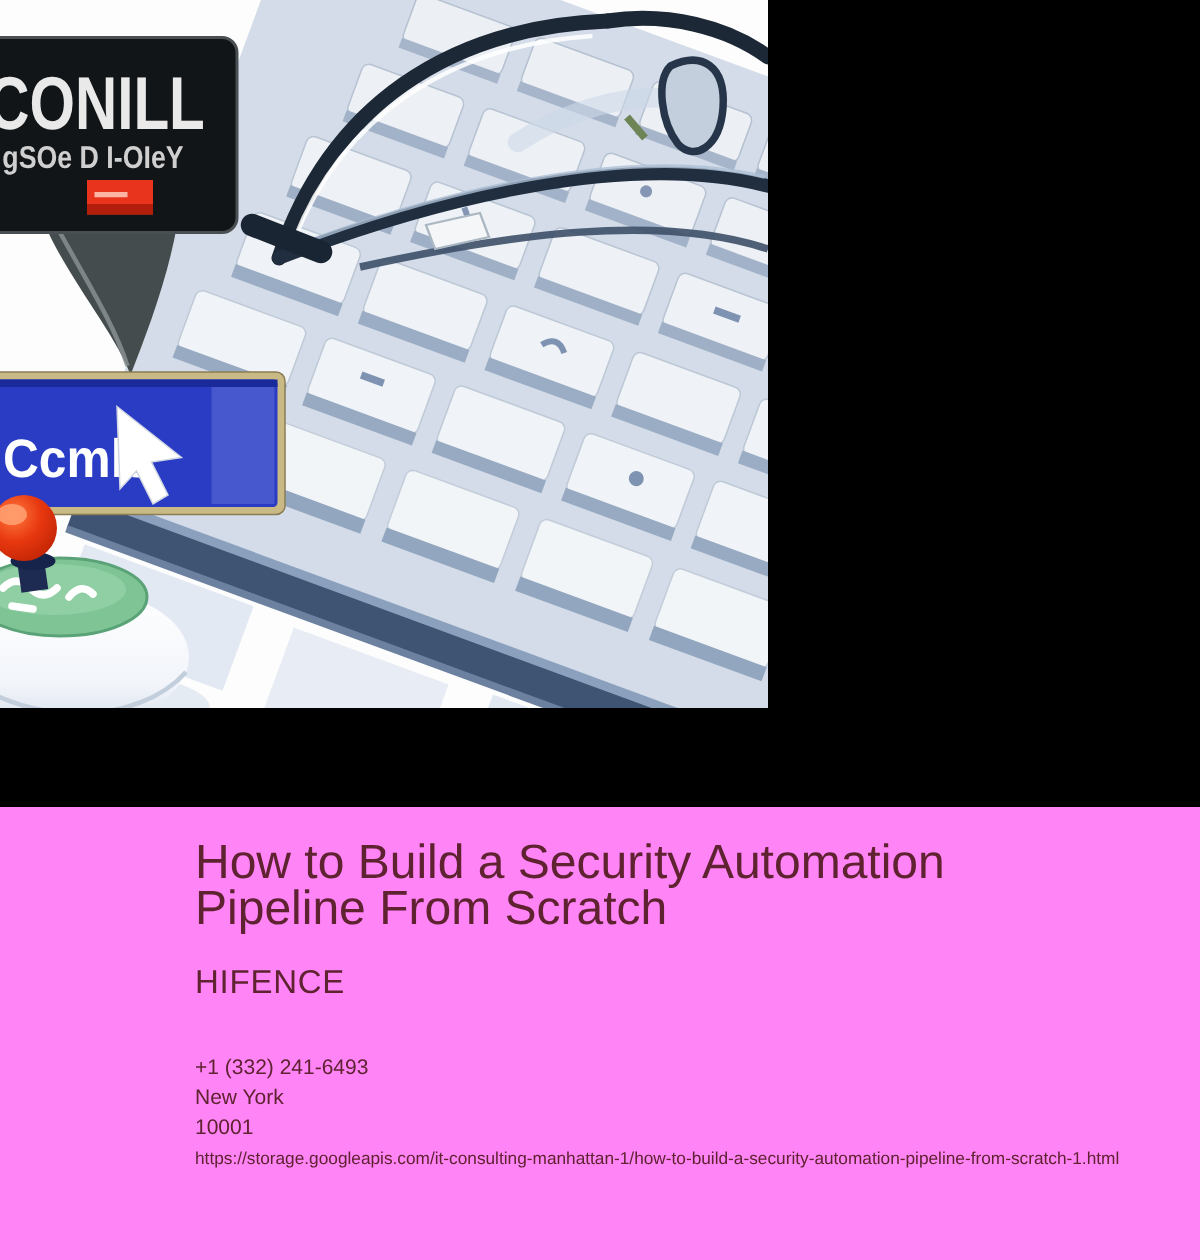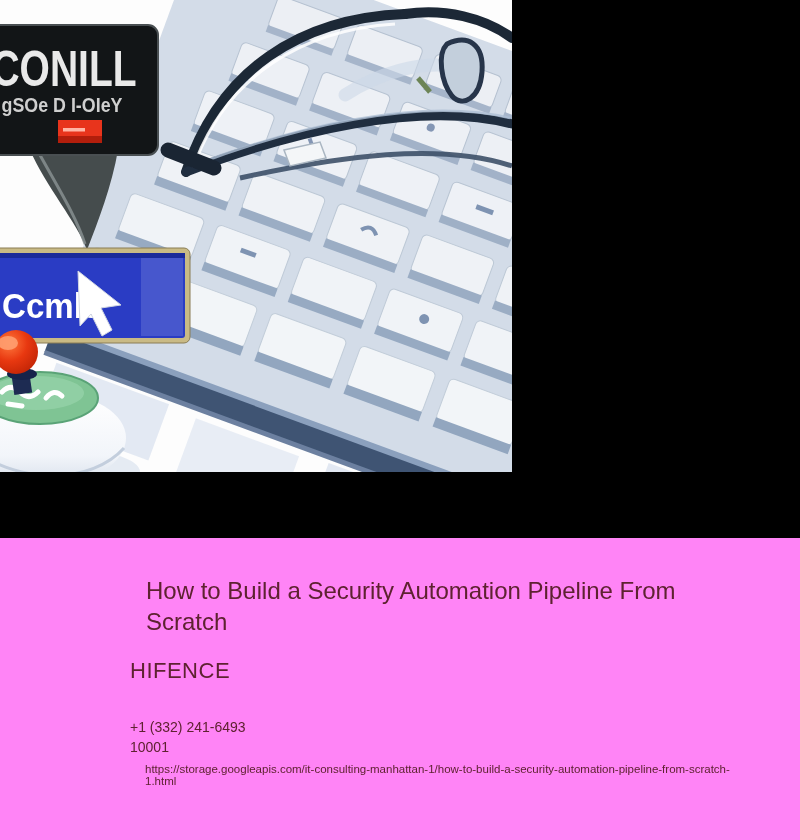--- a/index.html
+++ b/index.html
@@ -20,43 +20,42 @@
     overflow: hidden;
   }
   .pink-section {
     width: 800px; height: 302px;
     background: #ff84f6;
     box-sizing: border-box;
     padding: 21px 40px 0 130px;
     color: #5e2230;
   }
   .article-title {
-    margin: 16px;
+    margin: 0;
     max-width: 548px;
-    font-size: 24px;
+    font-size: 32px;
     line-height: 31px;
     font-weight: 400;
     color: #5e2230;
   }
   .company-name {
     margin-top: 21px;
     font-size: 22px;
     letter-spacing: 0.5px;
     color: #5e2230;
   }
   .contact-block {
     margin-top: 33px;
     font-size: 14px;
     line-height: 20px;
   }
   .article-url {
     margin-top: 6px;
     font-size: 11.5px;
     color: #5e2230;
-    margin-left: 15px;
   }
 </style>
 </head>
 <body>
 
 <div class="top-section">
   <div class="photo">
     <svg width="512" height="512" viewBox="0 0 512 512">
       <defs>
         <radialGradient id="ballGrad" cx="0.35" cy="0.3" r="0.9">
@@ -264,16 +263,17 @@
       </g>
     </svg>
   </div>
 </div>
 
 <div class="pink-section">
   <h1 class="article-title">How to Build a Security Automation Pipeline From Scratch</h1>
   <div class="company-name">HIFENCE</div>
   <div class="contact-block">
     <div>+1 (332) 241-6493</div>
+    <div>New York</div>
     <div>10001</div>
   </div>
   <div class="article-url">https://storage.googleapis.com/it-consulting-manhattan-1/how-to-build-a-security-automation-pipeline-from-scratch-1.html</div>
 </div>
 
 </body></html>

